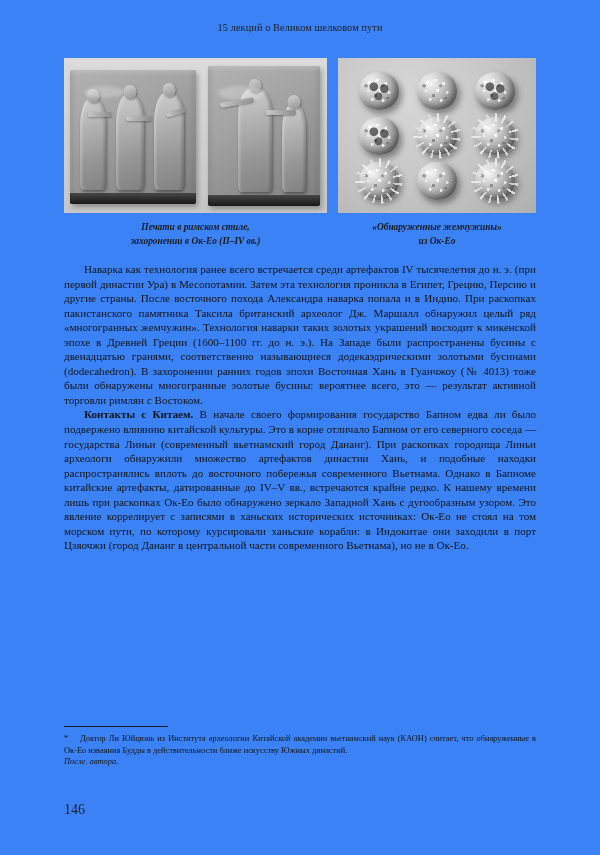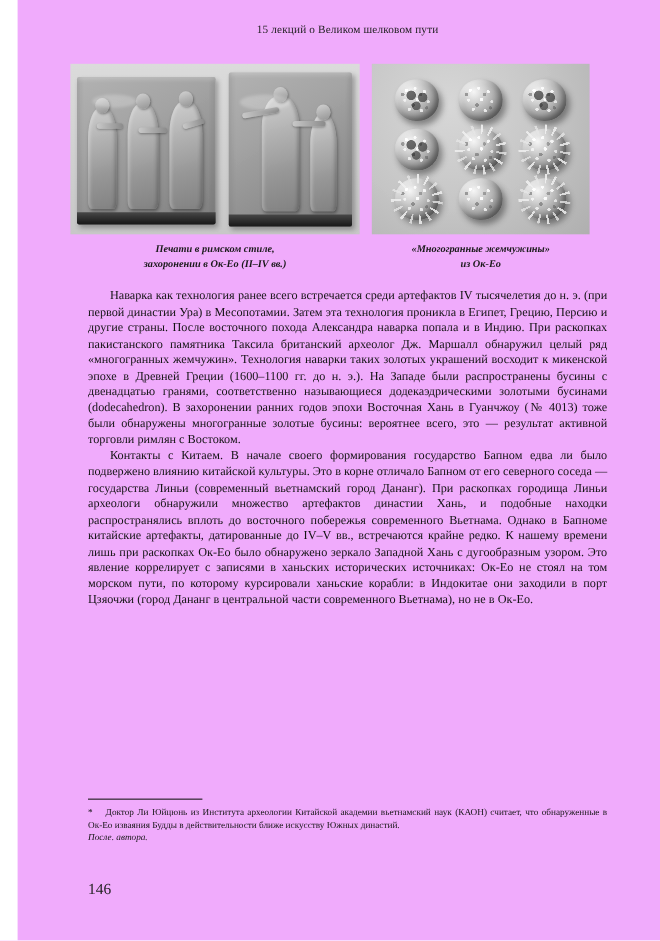--- a/index.html
+++ b/index.html
@@ -12,41 +12,40 @@
     height: 855px;
     position: relative;
     font-family: "Liberation Serif", "DejaVu Serif", serif;
     color: #1a1a1a;
     overflow: hidden;
   }
 
   .page {
     position: absolute;
     inset: 0;
-    background: #f0abfc;
-    margin-left: 16px;
+    background: #3b82f6;
   }
 
   
   .running-head {
     position: absolute;
     top: 22px;
     left: 64px;
     width: 472px;
     text-align: center;
     font-size: 10.2px;
     letter-spacing: 0.15px;
     color: #1f1f1f;
   }
 
   
   .figure-block {
     position: absolute;
     top: 58px;
-    left: 48px;
+    left: 64px;
     width: 472px;
   }
   .figure-row {
     display: flex;
     align-items: flex-start;
     justify-content: space-between;
   }
   .figure {
     position: relative;
   }
@@ -246,21 +245,21 @@
     text-align: justify;
     text-align-last: left;
     color: #141414;
     hyphens: auto;
     -webkit-hyphens: auto;
   }
   .body-text p {
     margin: 0;
     text-indent: 20px;
   }
-  .lead-in { font-weight: normal; }
+  .lead-in { font-weight: bold; }
 
   .fn-ref {
     font-size: 8px;
     vertical-align: super;
     line-height: 0;
   }
 
   
   .footnote-area {
     position: absolute;
@@ -358,21 +357,21 @@
       </div>
 
     </div>
 
     <div class="caption-row">
       <div class="caption caption-left">
         <span>Печати в римском стиле,</span><br>
         <span>захоронении в Ок-Ео (II–IV вв.)</span>
       </div>
       <div class="caption caption-right">
-        <span>«Многогранные жемчужины»</span><br>
+        <span>«Обнаруженные жемчужины»</span><br>
         <span>из Ок-Ео</span>
       </div>
     </div>
 
   </div>
 
   <div class="body-text">
 
     <p><span>Наварка как технология ранее всего встречается среди артефактов IV тысячелетия до н. э. (при первой династии Ура) в Месопотамии. Затем эта технология проникла в Египет, Грецию, Персию и другие страны. После восточного похода Александра наварка попала и в Индию. При раскопках пакистанского памятника Таксила британский археолог Дж. Маршалл обнаружил целый ряд «многогранных жемчужин». Технология наварки таких золотых украшений восходит к микенской эпохе в Древней Греции (1600–1100 гг. до н. э.). На Западе были распространены бусины с двенадцатью гранями, соответственно называющиеся додекаэдрическими золотыми бусинами (dodecahedron). В захоронении ранних годов эпохи Восточная Хань в Гуанчжоу (№ 4013) тоже были обнаружены многогранные золотые бусины: вероятнее всего, это — результат активной торговли римлян с Востоком.</span></p>
 

